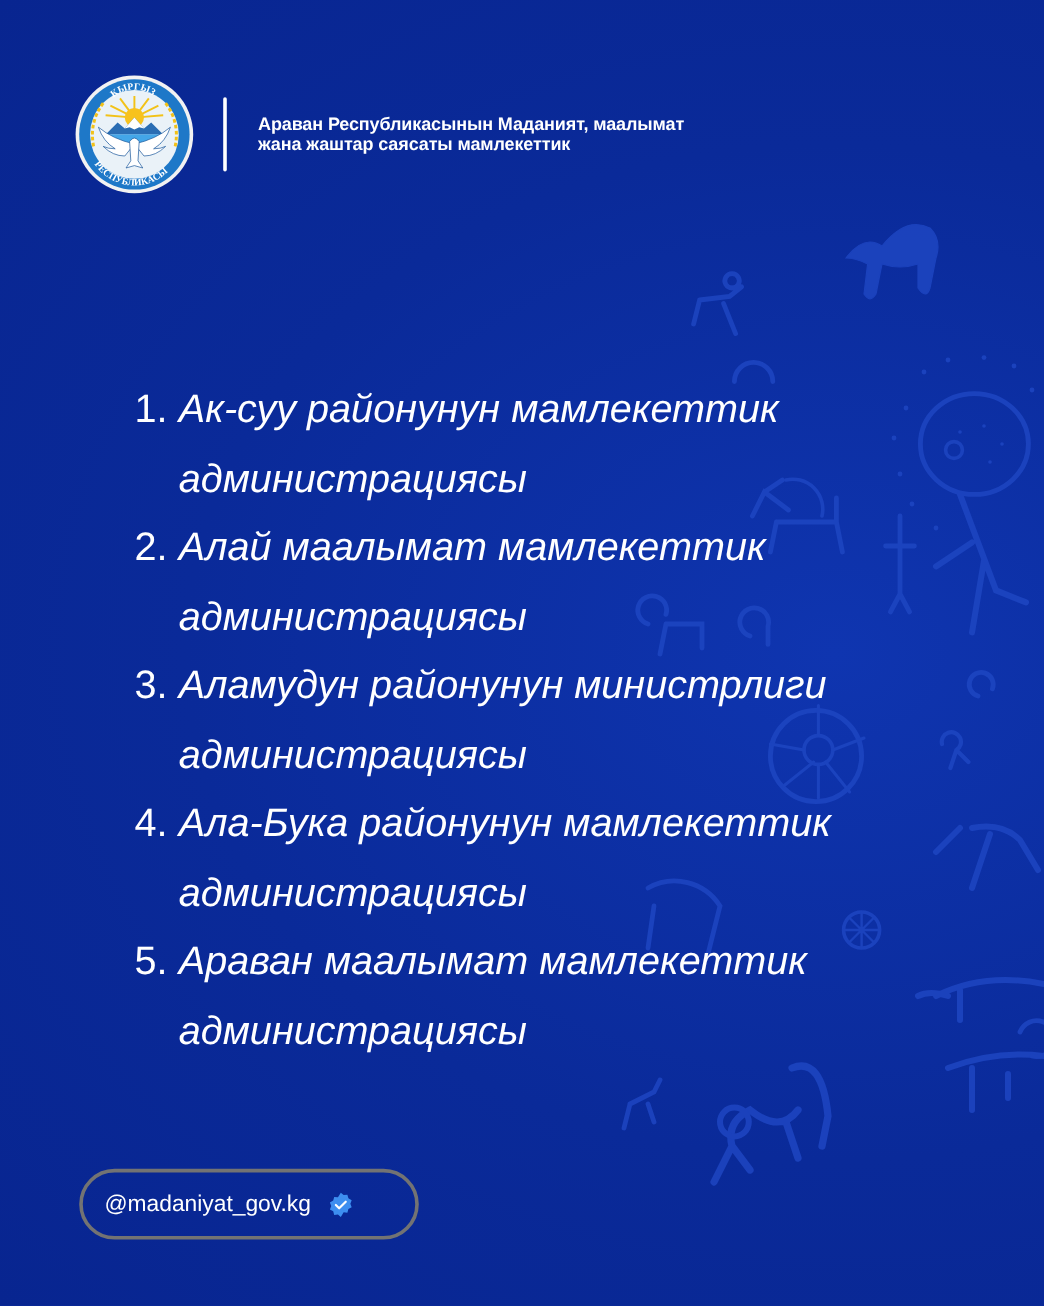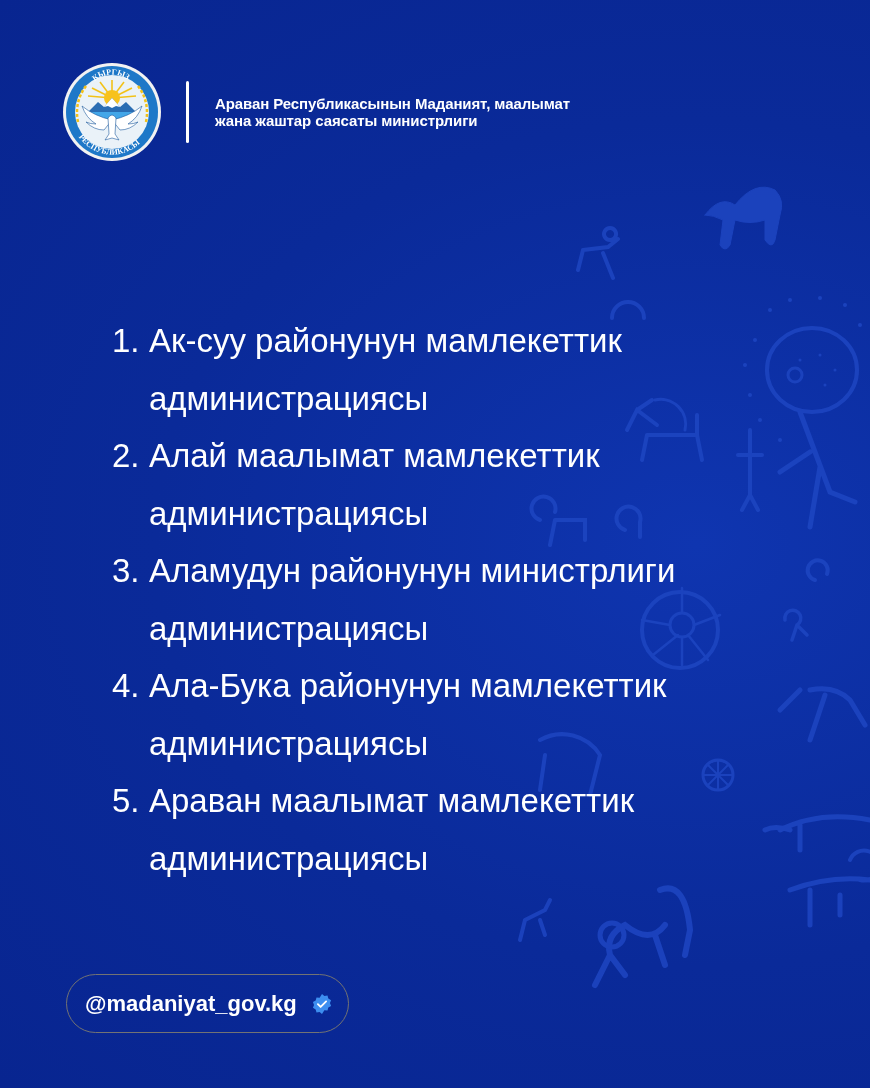--- a/index.html
+++ b/index.html
@@ -28,27 +28,27 @@
       font-size: 15px; font-weight: bold; line-height: 17px; letter-spacing: -0.1px;
     }
     .list {
       position: absolute; left: 112px; top: 312px;
       list-style: none;
     }
     .list li {
       display: flex; font-size: 33px; line-height: 57.5px;
     }
     .list li .num { width: 37px; flex-shrink: 0; }
-    .list li .text { width: 620px; }
+    .list li .text { width: 620px; font-style: italic; }
     .handle {
       position: absolute; left: 66px; top: 974px;
       width: 283px; height: 59px;
-      border: 1px solid #737373; border-radius: 30px;
+      border: 3px solid #737373; border-radius: 30px;
       display: flex; align-items: center; padding-left: 18px;
-      font-size: 22px; font-weight: bold;
+      font-size: 19px; font-weight: normal;
     }
     .verified { width: 22px; height: 22px; margin-left: 14px; }
   </style>
 </head>
 <body>
 
 <div class="bg-gradient"></div>
 
 <svg class="petroglyphs" width="870" height="1088" viewBox="0 0 870 1088">
   <g fill="#1e46c2" stroke="#1e46c2" stroke-linecap="round" opacity="0.85">
@@ -144,21 +144,21 @@
     <path d="M84 60 q4 -20 -8 -36" stroke="#f2c218" stroke-width="2.5" fill="none" stroke-dasharray="3 2"></path>
 
     <path id="topArc" d="M30 22 a26 26 0 0 1 40 0" fill="none"></path>
     <text font-size="8" font-weight="bold" fill="#fff" font-family="Liberation Serif, serif"><textPath href="#topArc" startOffset="8%">КЫРГЫЗ</textPath></text>
     <path id="botArc" d="M14 70 a40 40 0 0 0 72 0" fill="none"></path>
     <text font-size="8" font-weight="bold" fill="#fff" font-family="Liberation Serif, serif"><textPath href="#botArc" startOffset="6%">РЕСПУБЛИКАСЫ</textPath></text>
   </svg>
   <div class="divider"></div>
   <div class="ministry">
     <div>Араван Республикасынын Маданият, маалымат</div>
-    <div>жана жаштар саясаты министрлиги</div>
+    <div>жана жаштар саясаты мамлекеттик</div>
   </div>
 </div>
 
 <ol class="list">
   <li>
     <span class="num">1.</span>
     <span class="text">
       <span>Ак-суу районунун мамлекеттик</span><br>
       <span>администрациясы</span>
     </span>

